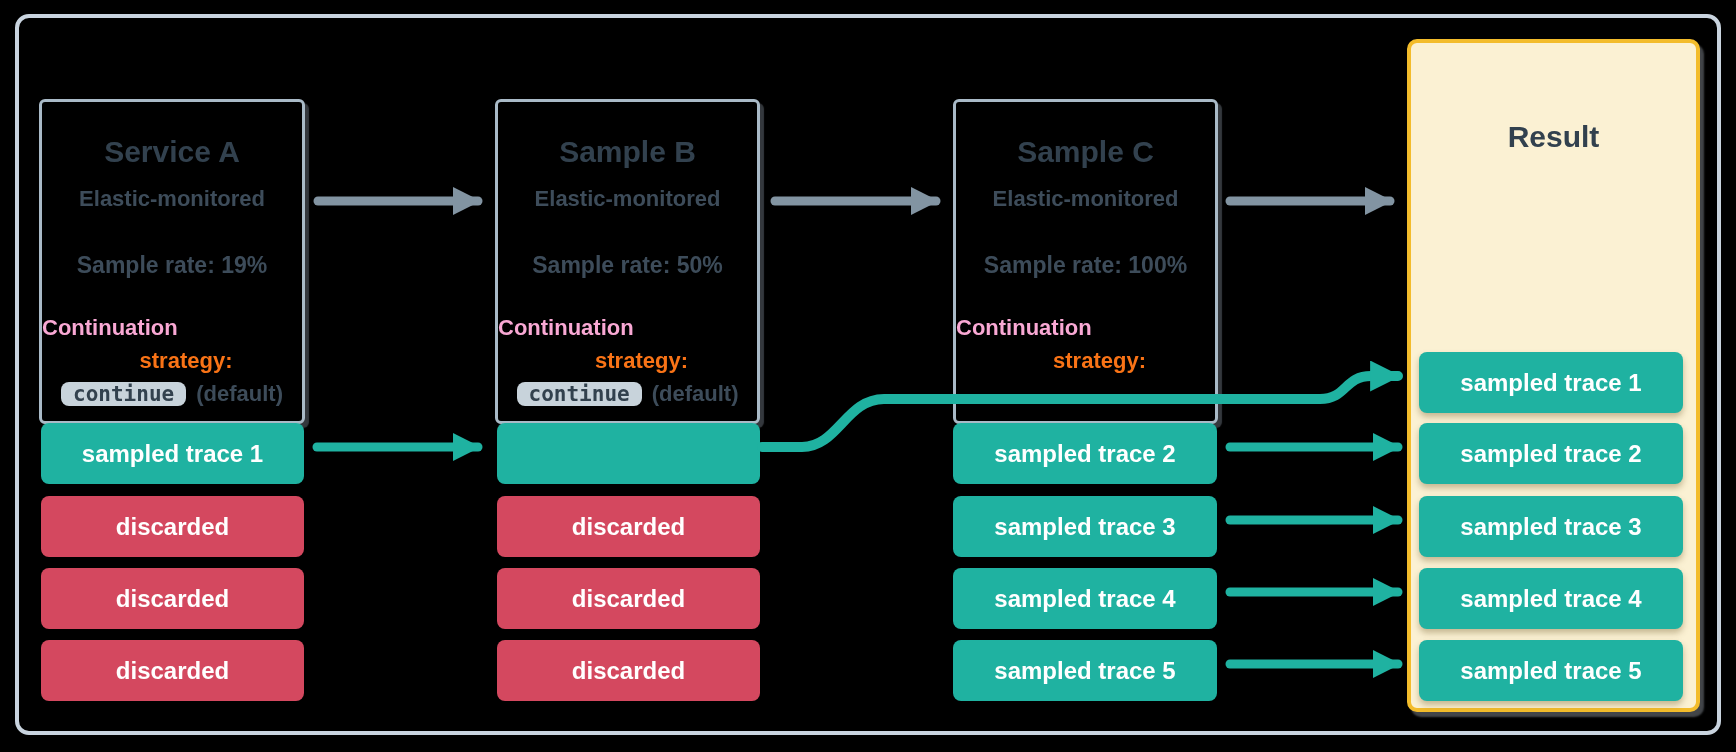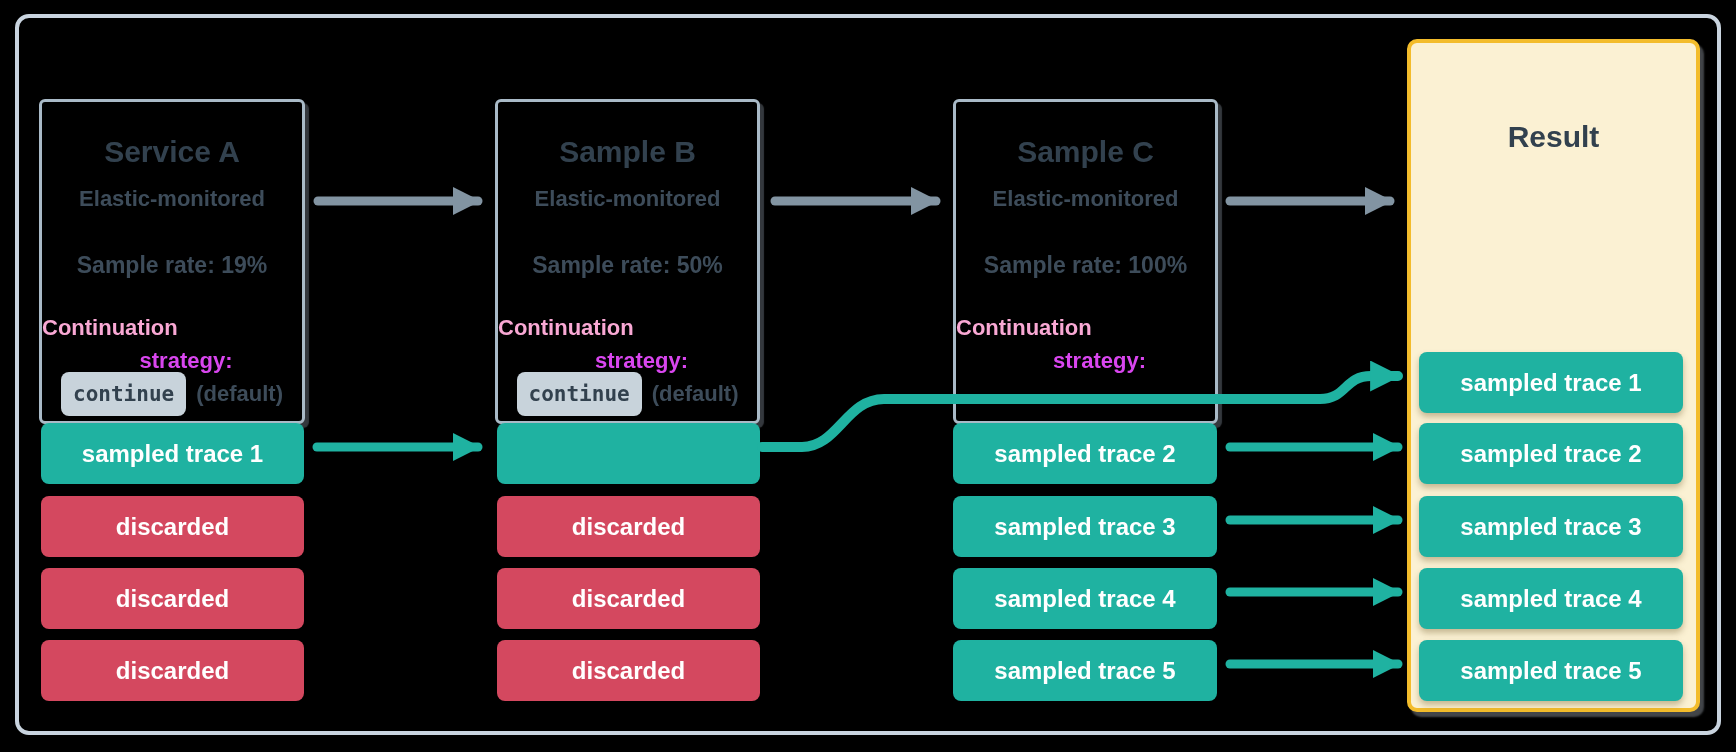--- a/index.html
+++ b/index.html
@@ -19,25 +19,25 @@
   }
   .svc-title{position:absolute;top:31px;left:0;right:0;text-align:center;
     font-size:30px;line-height:38px;font-weight:800;color:#32414E;}
   .svc-sub{position:absolute;top:86px;left:0;right:0;text-align:center;
     font-size:22px;line-height:22px;font-weight:600;color:#3D4C5A;}
   .svc-rate{position:absolute;top:152px;left:0;right:0;text-align:center;
     font-size:23px;line-height:23px;font-weight:600;color:#3D4C5A;}
   .svc-cont1{position:absolute;top:215px;left:0;right:0;text-align:left;
     font-size:22px;line-height:22px;font-weight:600;color:#f9a8d4;}
   .svc-cont2{position:absolute;top:248px;left:0;right:0;text-align:center;
-    font-size:22px;line-height:22px;font-weight:600;color:#d946ef;padding-left:28px;}
+    font-size:22px;line-height:22px;font-weight:600;color:#f97316;padding-left:28px;}
   .chip-row{position:absolute;top:274px;left:0;right:0;height:36px;
     display:flex;align-items:center;justify-content:center;gap:10px;}
   .chip{
-    display:inline-flex;align-items:center;height:44px;padding:0 12px;box-sizing:border-box;
+    display:inline-flex;align-items:center;height:24px;padding:0 12px;box-sizing:border-box;
     background:#C8D3DB;border-radius:8px;color:#32414E;
     font-family:"DejaVu Sans Mono","Liberation Mono",monospace;font-size:21px;font-weight:600;
   }
   .suffix{font-size:22px;font-weight:600;color:#3D4C5A;}
   .suffix:empty{display:none;}
   .result-panel{
     position:absolute;left:1407px;top:39px;width:293px;height:673px;box-sizing:border-box;
     background:#FBF1D3;border:4px solid #F3BC2B;border-radius:10px;
     box-shadow:4px 5px 2px rgba(190,198,210,0.35);
   }

